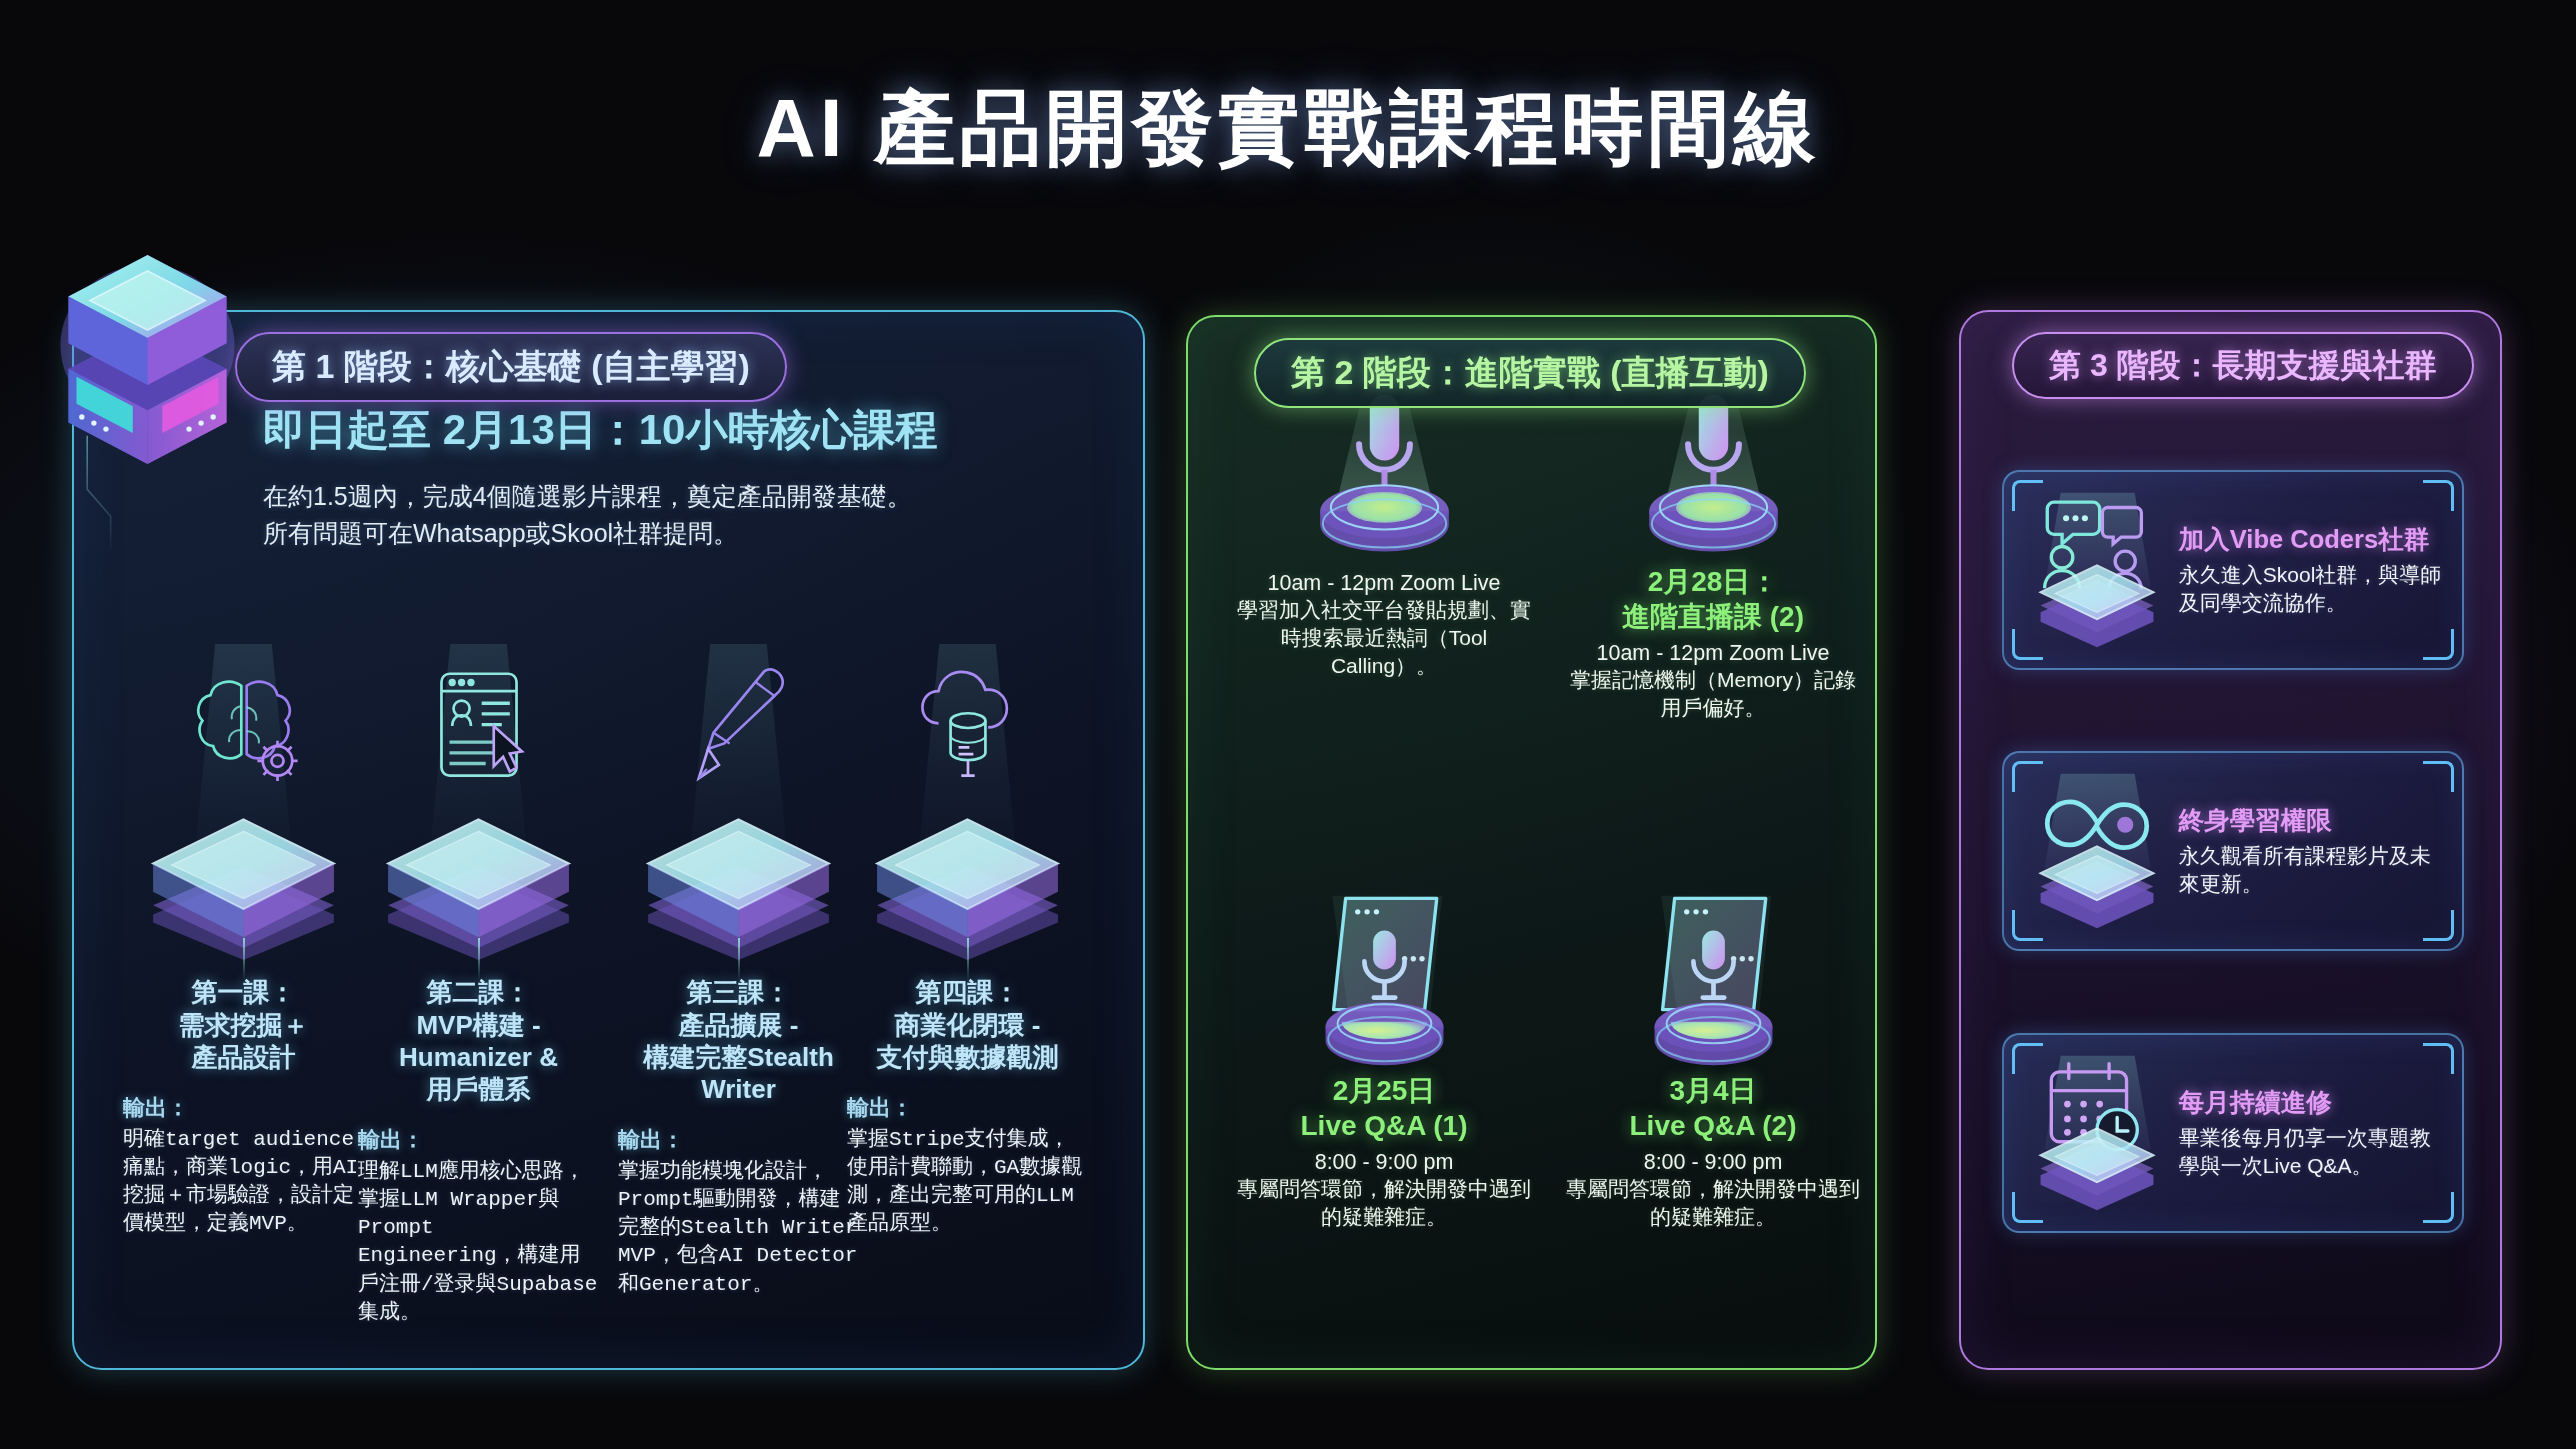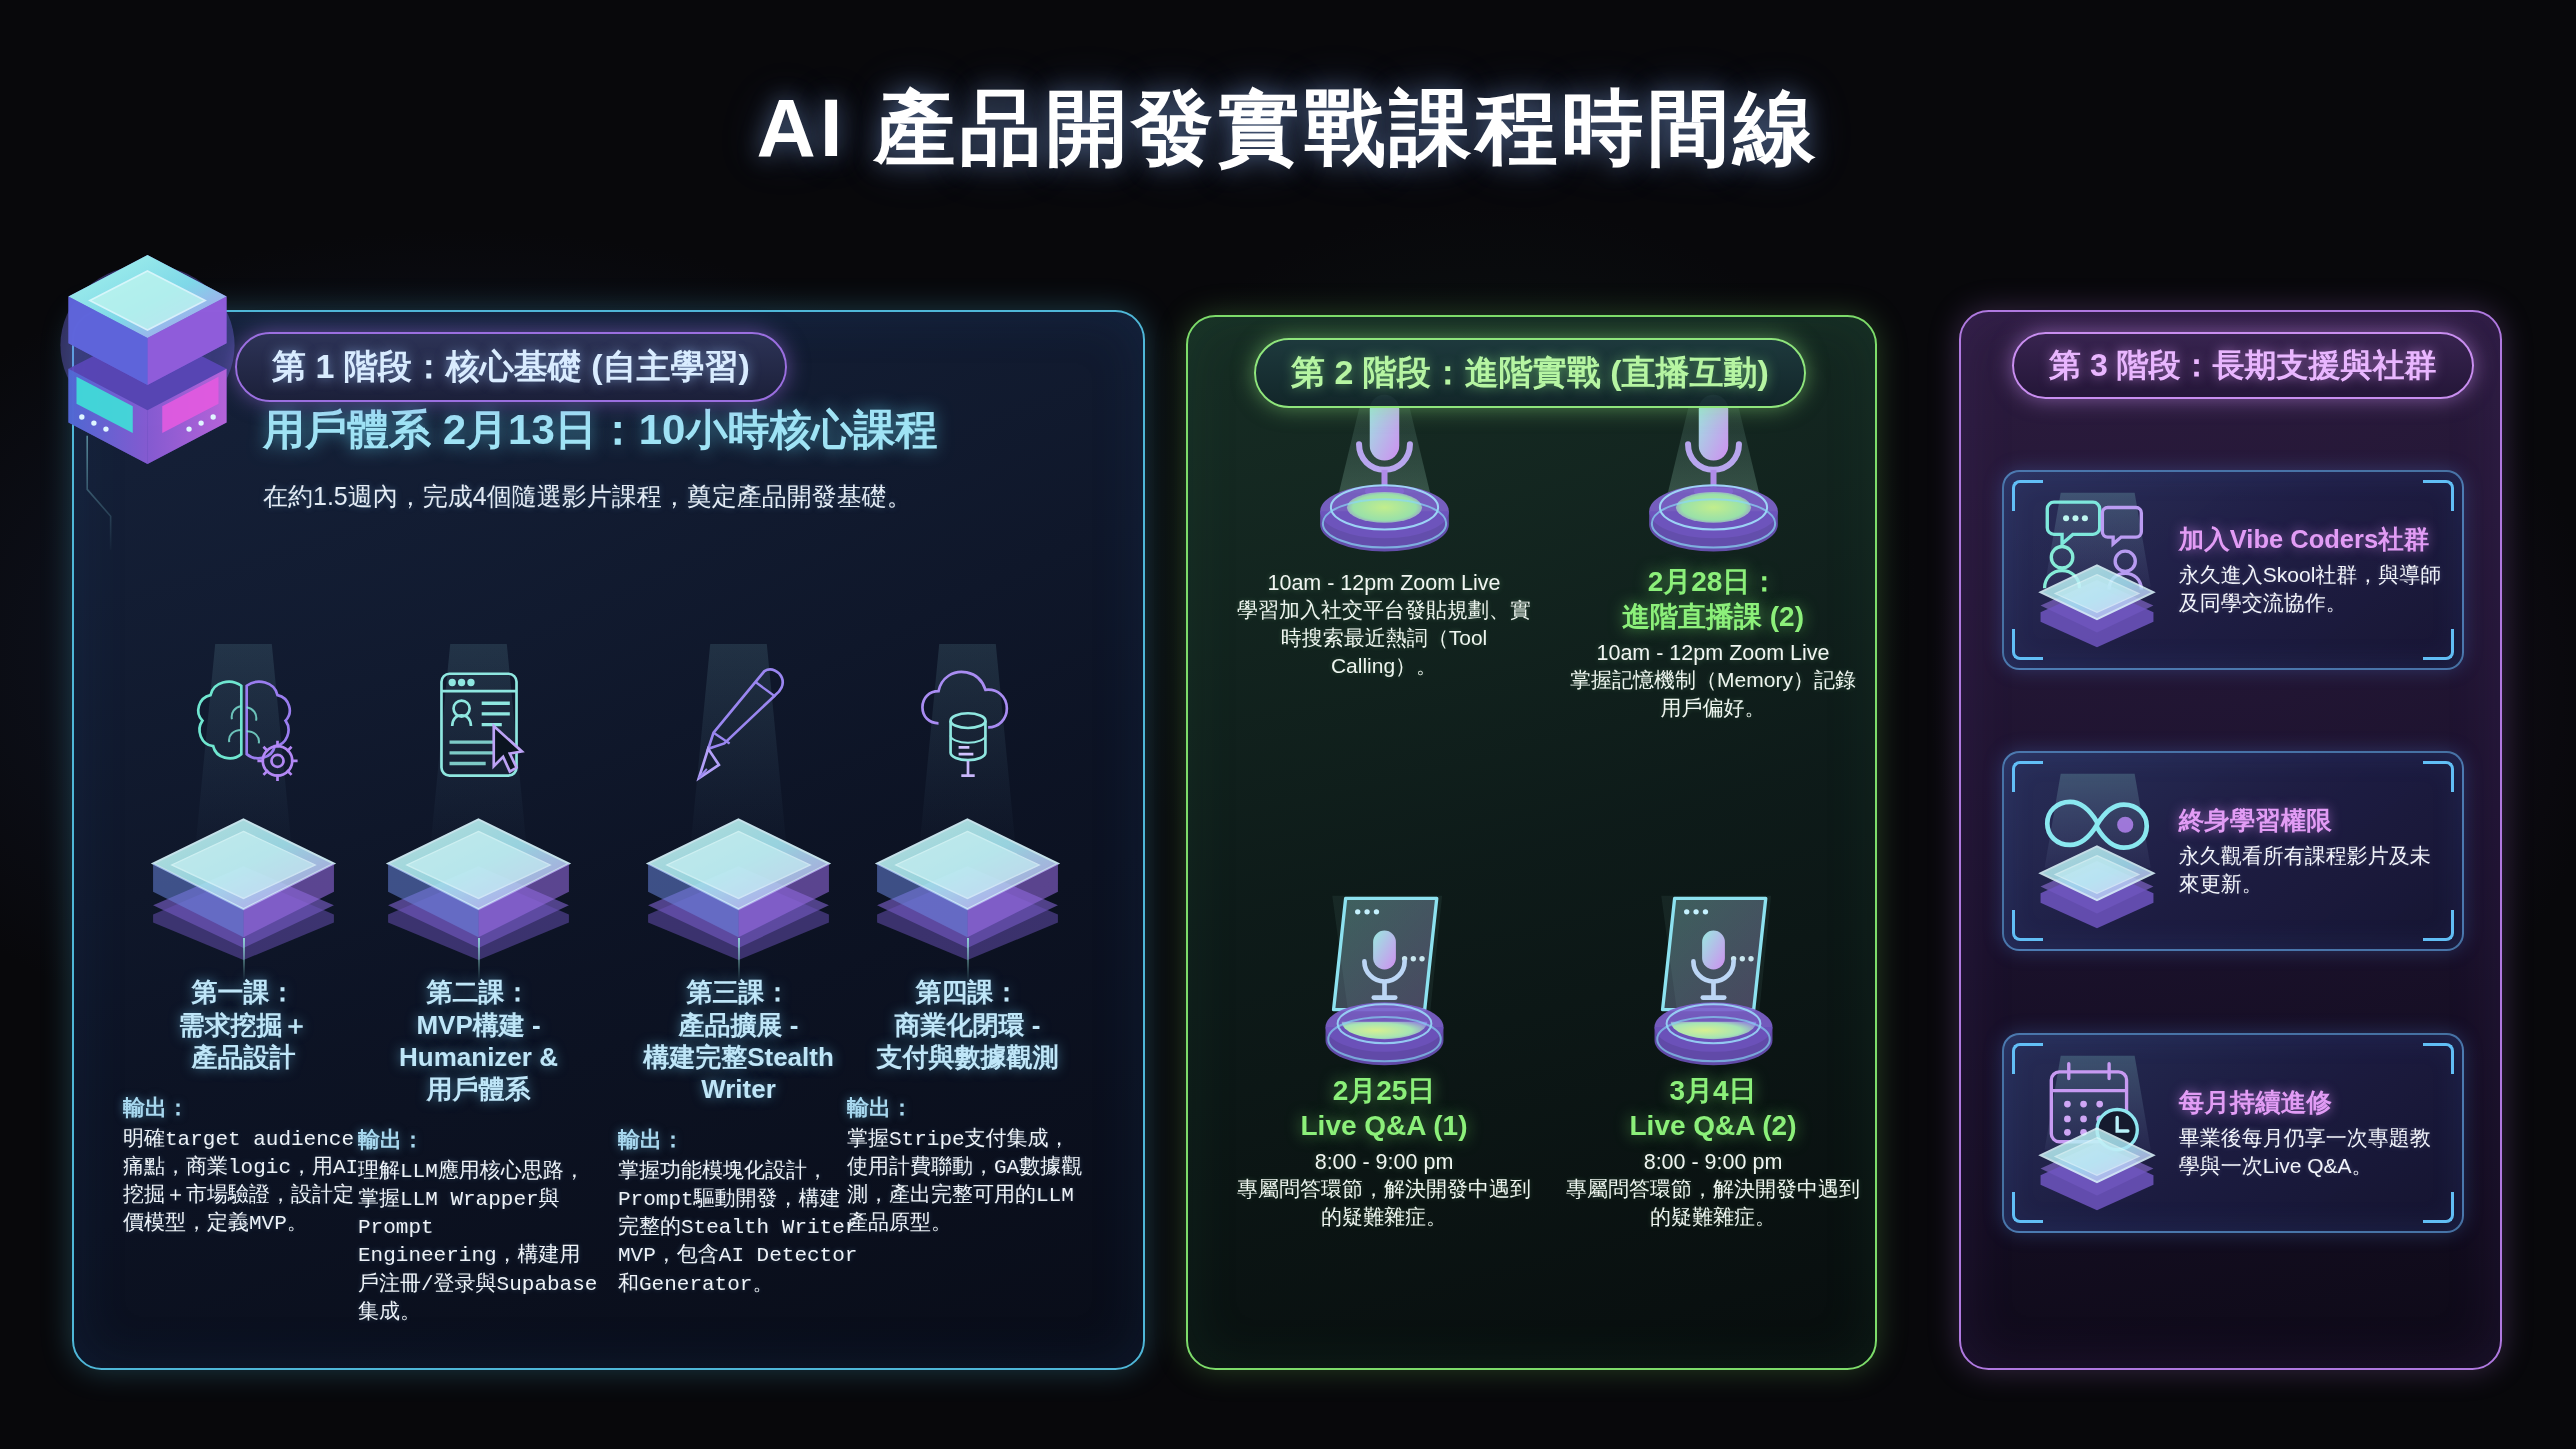--- a/index.html
+++ b/index.html
@@ -263,23 +263,24 @@
         <circle cx="248" cy="322" r="4"></circle>
           <circle cx="230" cy="331" r="4"></circle>
           <circle cx="212" cy="340" r="4"></circle>
       </g>
     </svg>
   </div>
 
   <section class="panel" id="panel-1"></section>
   <div class="phase-badge" id="badge-1">第 1 階段：核心基礎 (自主學習)</div>
 
-  <div id="p1-headline">用戶體系 2月13日：10小時核心課程</div>
+  <div id="p1-headline">即日起至 2月13日：10小時核心課程</div>
   <div id="p1-sub">
     <div>在約1.5週內，完成4個隨選影片課程，奠定產品開發基礎。</div>
+    <div>所有問題可在Whatsapp或Skool社群提問。</div>
   </div>
 
   <div class="lesson-col" id="lesson-0">
     <div class="lesson-icon-wrap">
       <div class="holo-beam"></div>
       <div class="holo-icon">
         <svg width="134" height="134" viewBox="0 0 200 200" fill="none" stroke="#7fe8d8" stroke-width="4">
           <path d="M96 40c-16-12-42-6-46 14-18 4-24 26-12 38-10 14-2 36 16 38 4 18 28 24 42 12V40z" stroke="#6fe6d0"></path>
           <path d="M104 40c16-12 42-6 46 14 18 4 24 26 12 38 10 14 2 36-16 38-4 18-28 24-42 12V40z" stroke="#9a7df0"></path>
           <path d="M96 70c-10 2-16 10-14 20M96 106c-12 0-20 8-18 18M104 72c10 2 16 10 14 20M104 108c12 0 20 8 18 18" stroke-width="3" opacity="0.8"></path>

